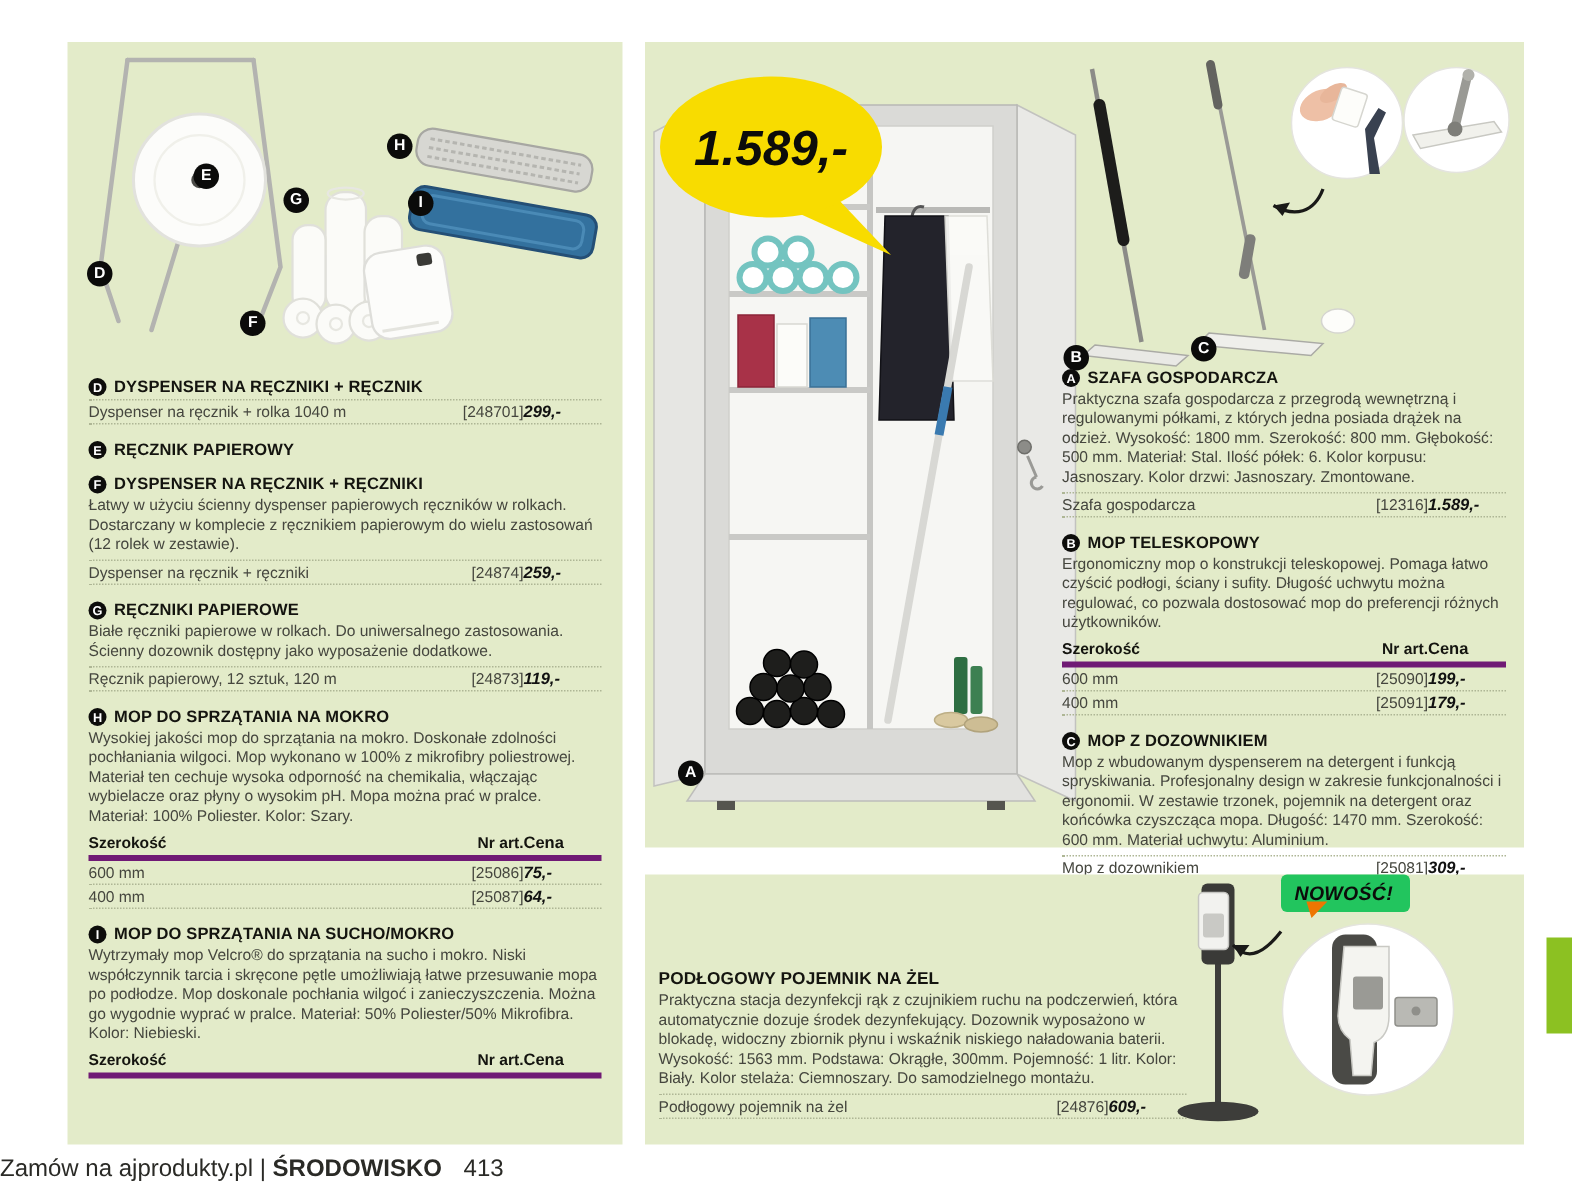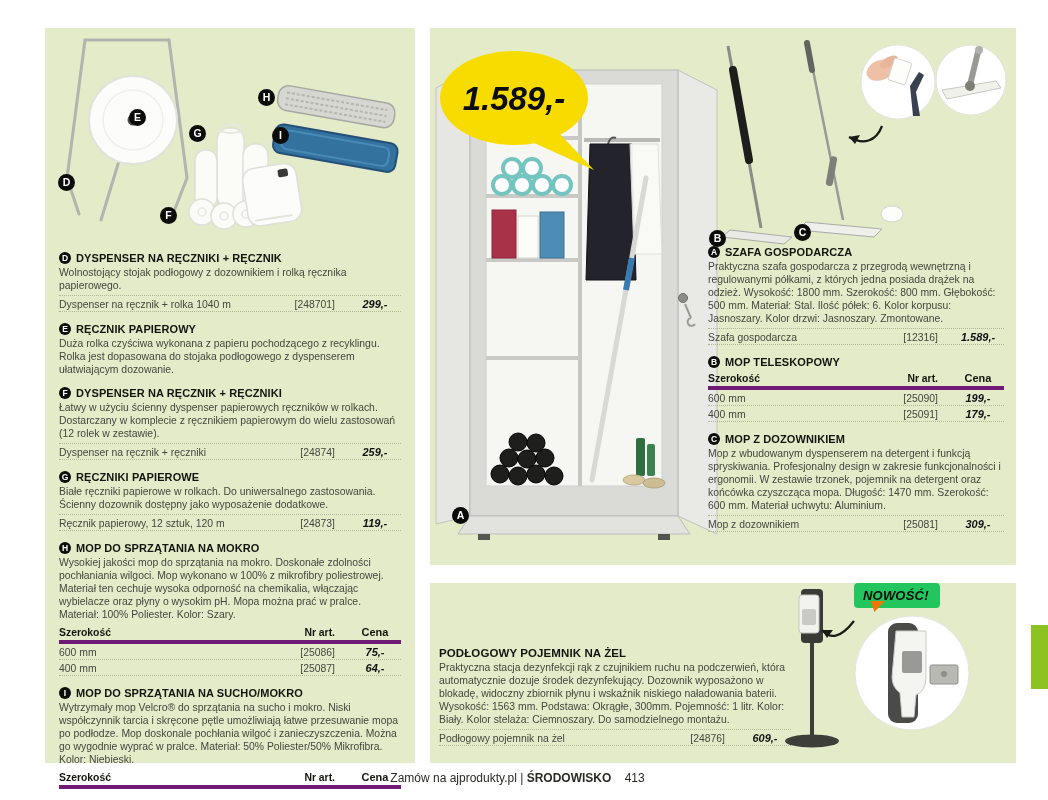--- a/index.html
+++ b/index.html
@@ -21,22 +21,22 @@
   .letter-badge{width:12px;height:12px;border-radius:50%;background:#0d0d0b;color:#fff;
     font-size:8.5px;font-weight:bold;display:flex;align-items:center;justify-content:center;
     flex:0 0 12px;line-height:1;}
   .sec-title{font-size:11px;font-weight:bold;color:#14140f;letter-spacing:.1px;}
   .desc{font-size:10.4px;line-height:13px;color:#45463e;margin:0 0 3px 0;text-align:left;}
   .prow{display:flex;align-items:baseline;font-size:10.4px;color:#45463e;
     padding:2px 0 1px 0;border-bottom:1px dotted #aeb695;}
   .prow.single{border-top:1px dotted #aeb695;}
   .prow .lab{flex:1;}
   .prow .art-no{width:64px;text-align:right;}
-  .prow .price{width:52px;text-align:center;font-weight:bold;font-style:italic;
-    color:#111;font-size:11px;margin-left:14px;}
+  .prow .price{width:52px;text-align:left;font-weight:bold;font-style:italic;
+    color:#111;font-size:11px;}
   .prow.thead{font-weight:bold;color:#14140f;border-bottom:4px solid #701a75;padding-bottom:2px;}
   .prow.thead .price{font-style:normal;font-size:11px;color:#14140f;}
 
   
   .img-marker{position:absolute;width:17px;height:17px;border-radius:50%;background:#0b0b0a;
     color:#fff;font-size:10.5px;font-weight:bold;display:flex;align-items:center;
     justify-content:center;line-height:1;}
 
   
   #price-bubble{position:absolute;left:6px;top:20px;width:170px;height:130px;}
@@ -45,22 +45,22 @@
   .nowosc{position:absolute;left:424px;top:0px;background:#22c55e;color:#0c0c0a;
     font-weight:bold;font-style:italic;font-size:13px;padding:5px 11px 5px 9px;
     border-radius:4px;letter-spacing:.2px;}
   .nowosc::after{content:"";position:absolute;left:14px;bottom:-11px;width:0;height:0;
     border:7px solid transparent;border-top:11px solid #ee7601;transform:skewX(-18deg);}
 
   
   #page-tab{position:absolute;left:1031px;top:625px;width:17px;height:64px;background:#8cc122;}
 
   
-  #footer{position:absolute;left:0;top:771px;width:1035px;text-align:center;
-    font-size:12px;color:#2a2a26;}
+  #footer{position:absolute;left:0;top:771px;width:1035px;text-align:left;
+    font-size:16px;color:#2a2a26;}
   #footer .bold{font-weight:bold;}
   #footer .pageno{margin-left:10px;}
 </style>
 </head>
 <body>
 
 <div class="canvas">
 
   <div class="panel" id="left-panel">
 
@@ -114,34 +114,32 @@
     <div class="img-marker" style="left:213px;top:61px;">H</div>
     <div class="img-marker" style="left:227px;top:99px;">I</div>
 
     <div class="sections" id="left-sections">
 
       <div class="sec">
         <div class="sec-head">
           <span class="letter-badge">D</span>
           <span class="sec-title">DYSPENSER NA RĘCZNIKI + RĘCZNIK</span>
         </div>
-        <p class="desc">Wolnostojący stojak podłogowy z dozownikiem i rolką ręcznika papierowego.</p>
         <div class="prow single">
           <span class="lab">Dyspenser na ręcznik + rolka 1040 m</span>
           <span class="art-no">[248701]</span>
           <span class="price">299,-</span>
         </div>
       </div>
 
       <div class="sec">
         <div class="sec-head">
           <span class="letter-badge">E</span>
           <span class="sec-title">RĘCZNIK PAPIEROWY</span>
         </div>
-        <p class="desc">Duża rolka czyściwa wykonana z papieru pochodzącego z recyklingu. Rolka jest dopasowana do stojaka podłogowego z dyspenserem ułatwiającym dozowanie.</p>
       </div>
 
       <div class="sec">
         <div class="sec-head">
           <span class="letter-badge">F</span>
           <span class="sec-title">DYSPENSER NA RĘCZNIK + RĘCZNIKI</span>
         </div>
         <p class="desc">Łatwy w użyciu ścienny dyspenser papierowych ręczników w rolkach. Dostarczany w komplecie z ręcznikiem papierowym do wielu zastosowań (12 rolek w zestawie).</p>
         <div class="prow single">
           <span class="lab">Dyspenser na ręcznik + ręczniki</span>
@@ -316,20 +314,21 @@
           <span class="art-no">[12316]</span>
           <span class="price">1.589,-</span>
         </div>
       </div>
 
       <div class="sec">
         <div class="sec-head">
           <span class="letter-badge">B</span>
           <span class="sec-title">MOP TELESKOPOWY</span>
         </div>
+        <p class="desc">Ergonomiczny mop o konstrukcji teleskopowej. Pomaga łatwo czyścić podłogi, ściany i sufity. Długość uchwytu można regulować, co pozwala dostosować mop do preferencji różnych użytkowników.</p>
         <div class="prow thead">
           <span class="lab">Szerokość</span>
           <span class="art-no">Nr art.</span>
           <span class="price">Cena</span>
         </div>
         <div class="prow">
           <span class="lab">600 mm</span>
           <span class="art-no">[25090]</span>
           <span class="price">199,-</span>
         </div>

